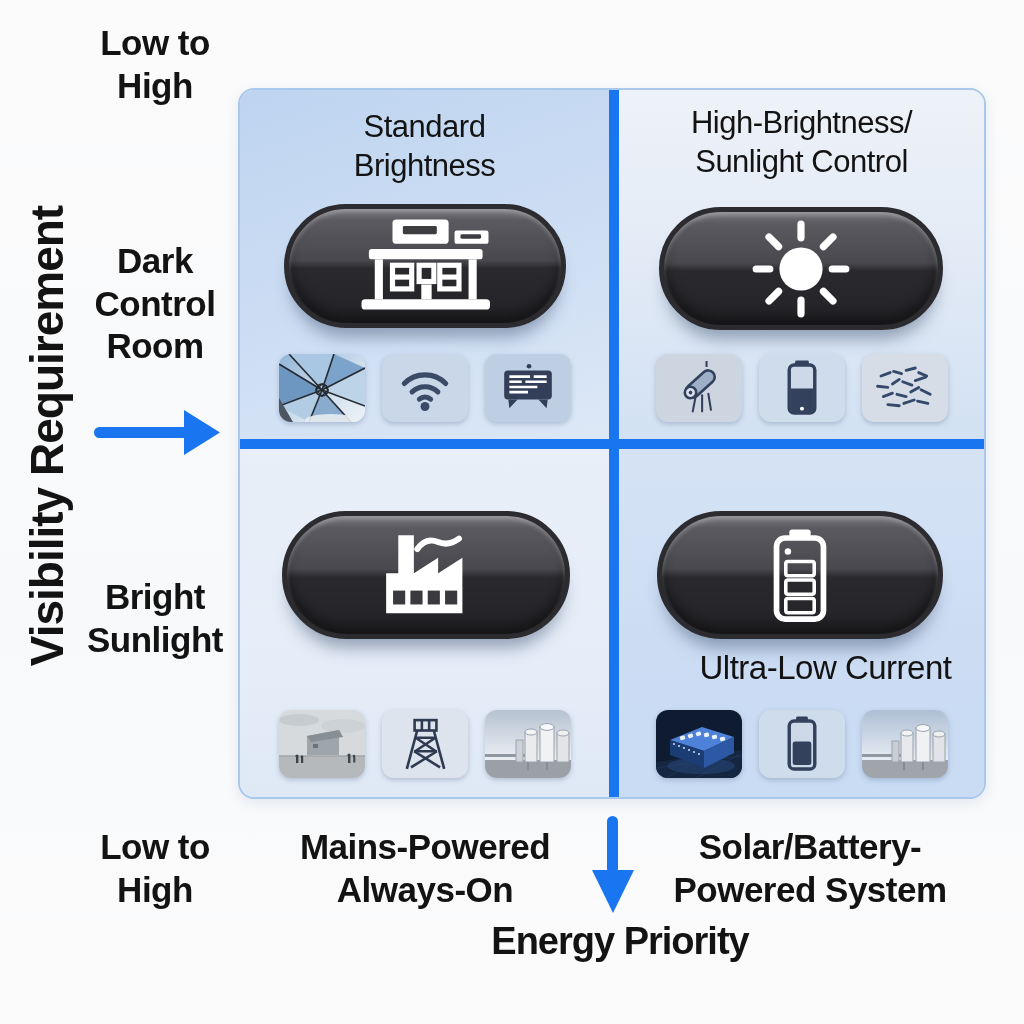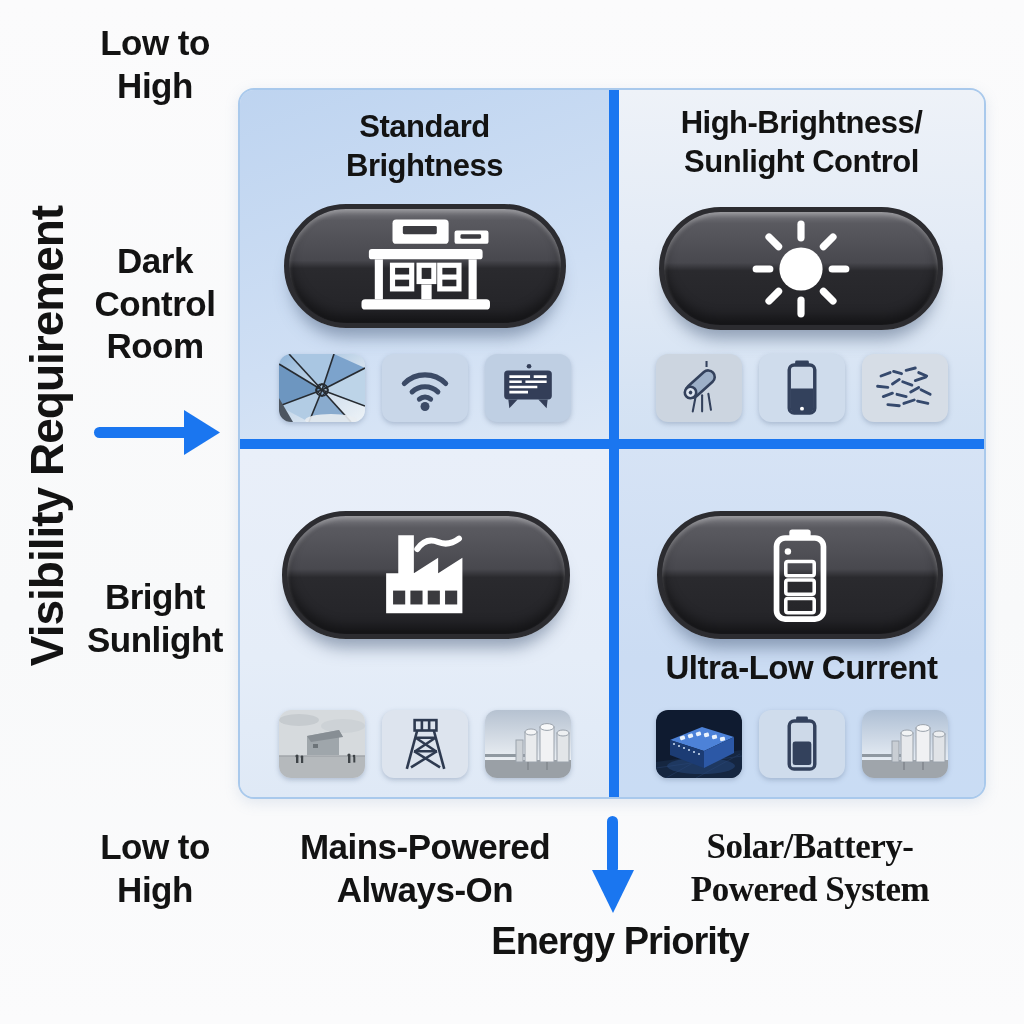--- a/index.html
+++ b/index.html
@@ -25,21 +25,21 @@
   .q-tl{left:0;top:0;width:369px;height:349px;
         background:linear-gradient(160deg,#bed4f0 0%,#cfdff4 60%,#dde8f6 100%);}
   .q-tr{left:379px;top:0;width:365px;height:349px;
         background:linear-gradient(180deg,#eef2f8 0%,#e3ebf6 45%,#d2e1f3 100%);}
   .q-bl{left:0;top:359px;width:369px;height:348px;
         background:linear-gradient(180deg,#e9eff9 0%,#e5edf8 60%,#dfe9f6 100%);}
   .q-br{left:379px;top:359px;width:365px;height:348px;
         background:linear-gradient(180deg,#d6e3f5 0%,#cbdcf3 60%,#c9dcf4 100%);}
   .div-v{position:absolute;left:369px;top:0;width:10px;height:707px;background:#1a76f0;}
   .div-h{position:absolute;left:0;top:349px;width:744px;height:10px;background:#1a76f0;}
-  .q-title{position:absolute;left:0;width:100%;text-align:center;font-weight:bold;
+  .q-title{position:absolute;left:0;width:100%;text-align:center;font-weight:normal;
            font-size:31px;line-height:1.25;letter-spacing:-0.5px;white-space:pre-line;}
   .q-title-bottom{font-size:33px;white-space:nowrap;}
   .pill{
     position:absolute;border-radius:70px;
     background:linear-gradient(180deg,#7a7a80 0%,#5a5a60 10%,#48484e 45%,#2a2a2e 52%,#232327 100%);
     border:5px solid #2c2c30;
     box-shadow:0 16px 16px -7px rgba(70,90,120,0.5),
                inset 0 3px 4px rgba(255,255,255,0.28),
                inset 0 -8px 12px rgba(0,0,0,0.45);
     display:flex;align-items:center;justify-content:center;
@@ -322,21 +322,21 @@
           <rect x="30" y="2" width="30" height="12" rx="4" fill="#ffffff"></rect>
           <rect x="12" y="14" width="66" height="114" rx="12" fill="none" stroke="#ffffff" stroke-width="8"></rect>
           <circle cx="28" cy="33" r="4.5" fill="#ffffff"></circle>
           <g fill="none" stroke="#ffffff" stroke-width="5">
             <rect x="25" y="47" width="40" height="20" rx="3"></rect>
             <rect x="25" y="73" width="40" height="20" rx="3"></rect>
             <rect x="25" y="99" width="40" height="20" rx="3"></rect>
           </g>
         </svg>
       </div>
-      <div class="q-title q-title-bottom" style="top:198px;">Ultra-Low Current</div>
+      <div class="q-title q-title-bottom" style="top:198px;margin-left:24px;">Ultra-Low Current</div>
       <div class="tiles" style="top:261px;">
         <div class="tile">
           <svg width="86" height="68" viewBox="0 0 86 68" preserveAspectRatio="none">
             <rect width="86" height="68" fill="#0f1b30"></rect>
             <polygon points="0,52 86,40 86,68 0,68" fill="#152640"></polygon>
             <g stroke="#1f3456" stroke-width="1">
               <line x1="0" y1="58" x2="86" y2="46"></line>
                 <line x1="10" y1="68" x2="60" y2="40"></line>
               <line x1="40" y1="68" x2="84" y2="44"></line>
             </g>
@@ -398,17 +398,17 @@
   </div>
 
   <div class="lbl axis-side" style="left:40px;top:826px;width:230px;">Low to
 High</div>
   <div class="lbl axis-side" style="left:260px;top:826px;width:330px;">Mains-Powered
 Always-On</div>
   <svg class="arrow" style="left:590px;top:814px;" width="46" height="102">
     <rect x="17" y="2" width="11" height="58" rx="5.5" fill="#1a76f0"></rect>
     <polygon points="2,56 44,56 23,99" fill="#1a76f0"></polygon>
   </svg>
-  <div class="lbl axis-side" style="left:645px;top:826px;width:330px;font-family:Liberation Serif, serif;">Solar/Battery-
+  <div class="lbl axis-side" style="left:645px;top:826px;width:330px;">Solar/Battery-
 Powered System</div>
   <div class="lbl" style="left:410px;top:918px;width:420px;font-size:38px;letter-spacing:-1px;">Energy Priority</div>
 
 </div>
 
 </body></html>

